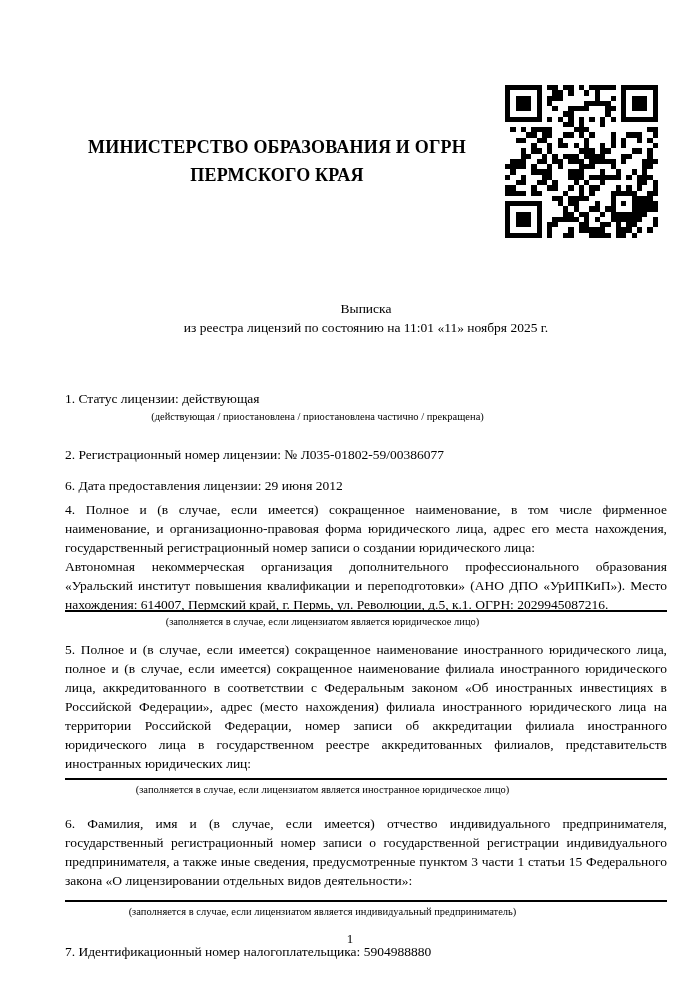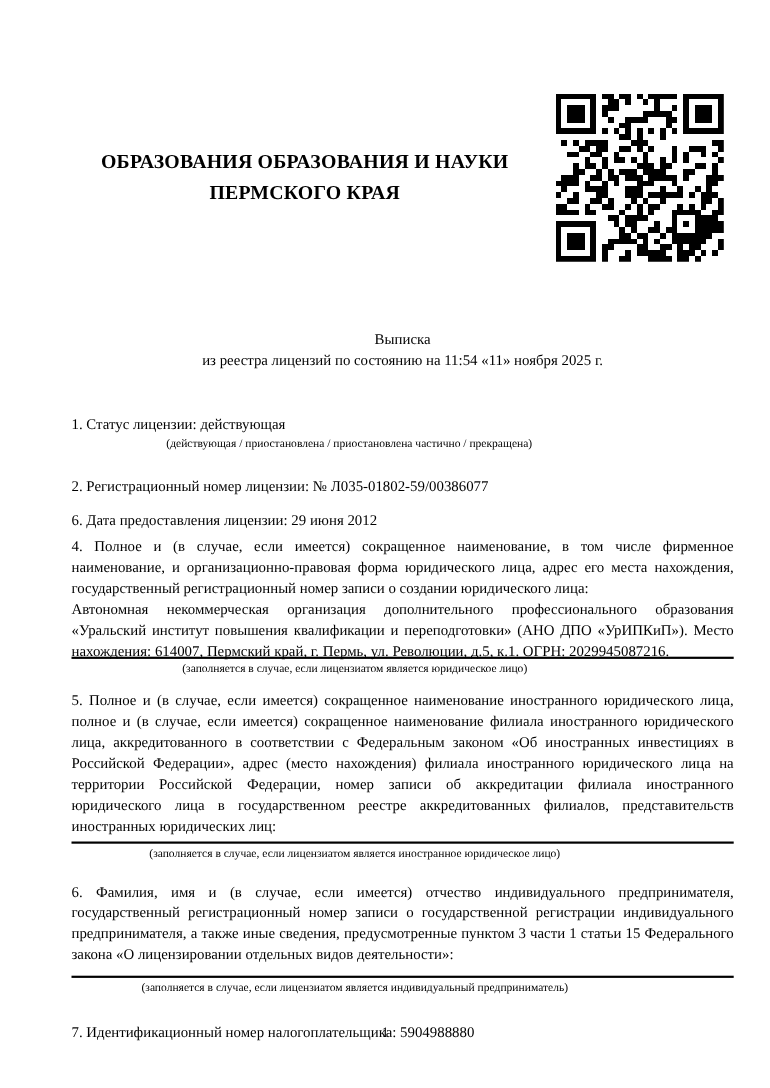--- a/index.html
+++ b/index.html
@@ -13,21 +13,21 @@
   
   .org-block{position:absolute;left:65px;top:133px;width:424px;text-align:center;}
   .org-name{font-weight:700;font-size:18px;line-height:28px;letter-spacing:.2px;}
   .org-caption{font-size:10.5px;line-height:13px;margin-top:2px;}
   .qr{position:absolute;left:505px;top:85px;width:153px;height:153px;}
   .qr svg{display:block;width:153px;height:153px;}
   
   .doc-title{position:absolute;left:65px;top:299px;width:602px;text-align:center;font-size:13.5px;line-height:19px;}
   
   .content{position:absolute;left:65px;top:365px;width:602px;font-size:13.5px;line-height:17px;}
-  .f1{margin-top:12px;}
+  .f1{margin-top:25px;}
   .cap1{width:505px;font-size:10.5px;line-height:13px;text-align:center;margin-top:3px;}
   .f2{margin-top:23px;}
   .f3{margin-top:14px;}
   .para{text-align:justify;line-height:19px;}
   .p4{margin-top:6px;}
   .rule{border:0;border-top:2px solid #000;margin:0;height:0;}
   .r4{margin-top:-4px;}
   .cap{width:515px;font-size:10.5px;line-height:13px;text-align:center;margin-top:3px;}
   .p5{margin-top:12px;}
   .r5{margin-top:5px;}
@@ -35,21 +35,21 @@
   .r6{margin-top:10px;}
   .f7{margin-top:25px;}
   .page-number{position:absolute;left:0;width:700px;bottom:42px;text-align:center;font-size:13px;}
 </style>
 </head>
 <body>
 
 <div class="page">
 
   <div class="org-block">
-    <div class="org-name">ОБРАЗОВАНИЯ ОБРАЗОВАНИЯ И НАУКИ</div>
+    <div class="org-name">МИНИСТЕРСТВО ОБРАЗОВАНИЯ И ОГРН</div>
     <div class="org-name">ПЕРМСКОГО КРАЯ</div>
   </div>
 
   <div class="qr">
     <svg viewBox="0 0 29 29" fill="#000000" shape-rendering="crispEdges">
         <rect x="0" y="0" width="1" height="1"></rect>
         <rect x="1" y="0" width="1" height="1"></rect>
         <rect x="2" y="0" width="1" height="1"></rect>
         <rect x="3" y="0" width="1" height="1"></rect>
         <rect x="4" y="0" width="1" height="1"></rect>
@@ -454,21 +454,21 @@
         <rect x="18" y="28" width="1" height="1"></rect>
         <rect x="19" y="28" width="1" height="1"></rect>
         <rect x="21" y="28" width="1" height="1"></rect>
         <rect x="22" y="28" width="1" height="1"></rect>
         <rect x="24" y="28" width="1" height="1"></rect>
       </svg>
   </div>
 
   <div class="doc-title">
     <div>Выписка</div>
-    <div>из реестра лицензий по состоянию на 11:54 «11» ноября 2025 г.</div>
+    <div>из реестра лицензий по состоянию на 11:01 «11» ноября 2025 г.</div>
   </div>
 
   <div class="content">
 
     <div class="f1">1. Статус лицензии: действующая</div>
     <div class="cap1">(действующая / приостановлена / приостановлена частично / прекращена)</div>
 
     <div class="f2">2. Регистрационный номер лицензии: № Л035-01802-59/00386077</div>
 
     <div class="f3">6. Дата предоставления лицензии: 29 июня 2012</div>

